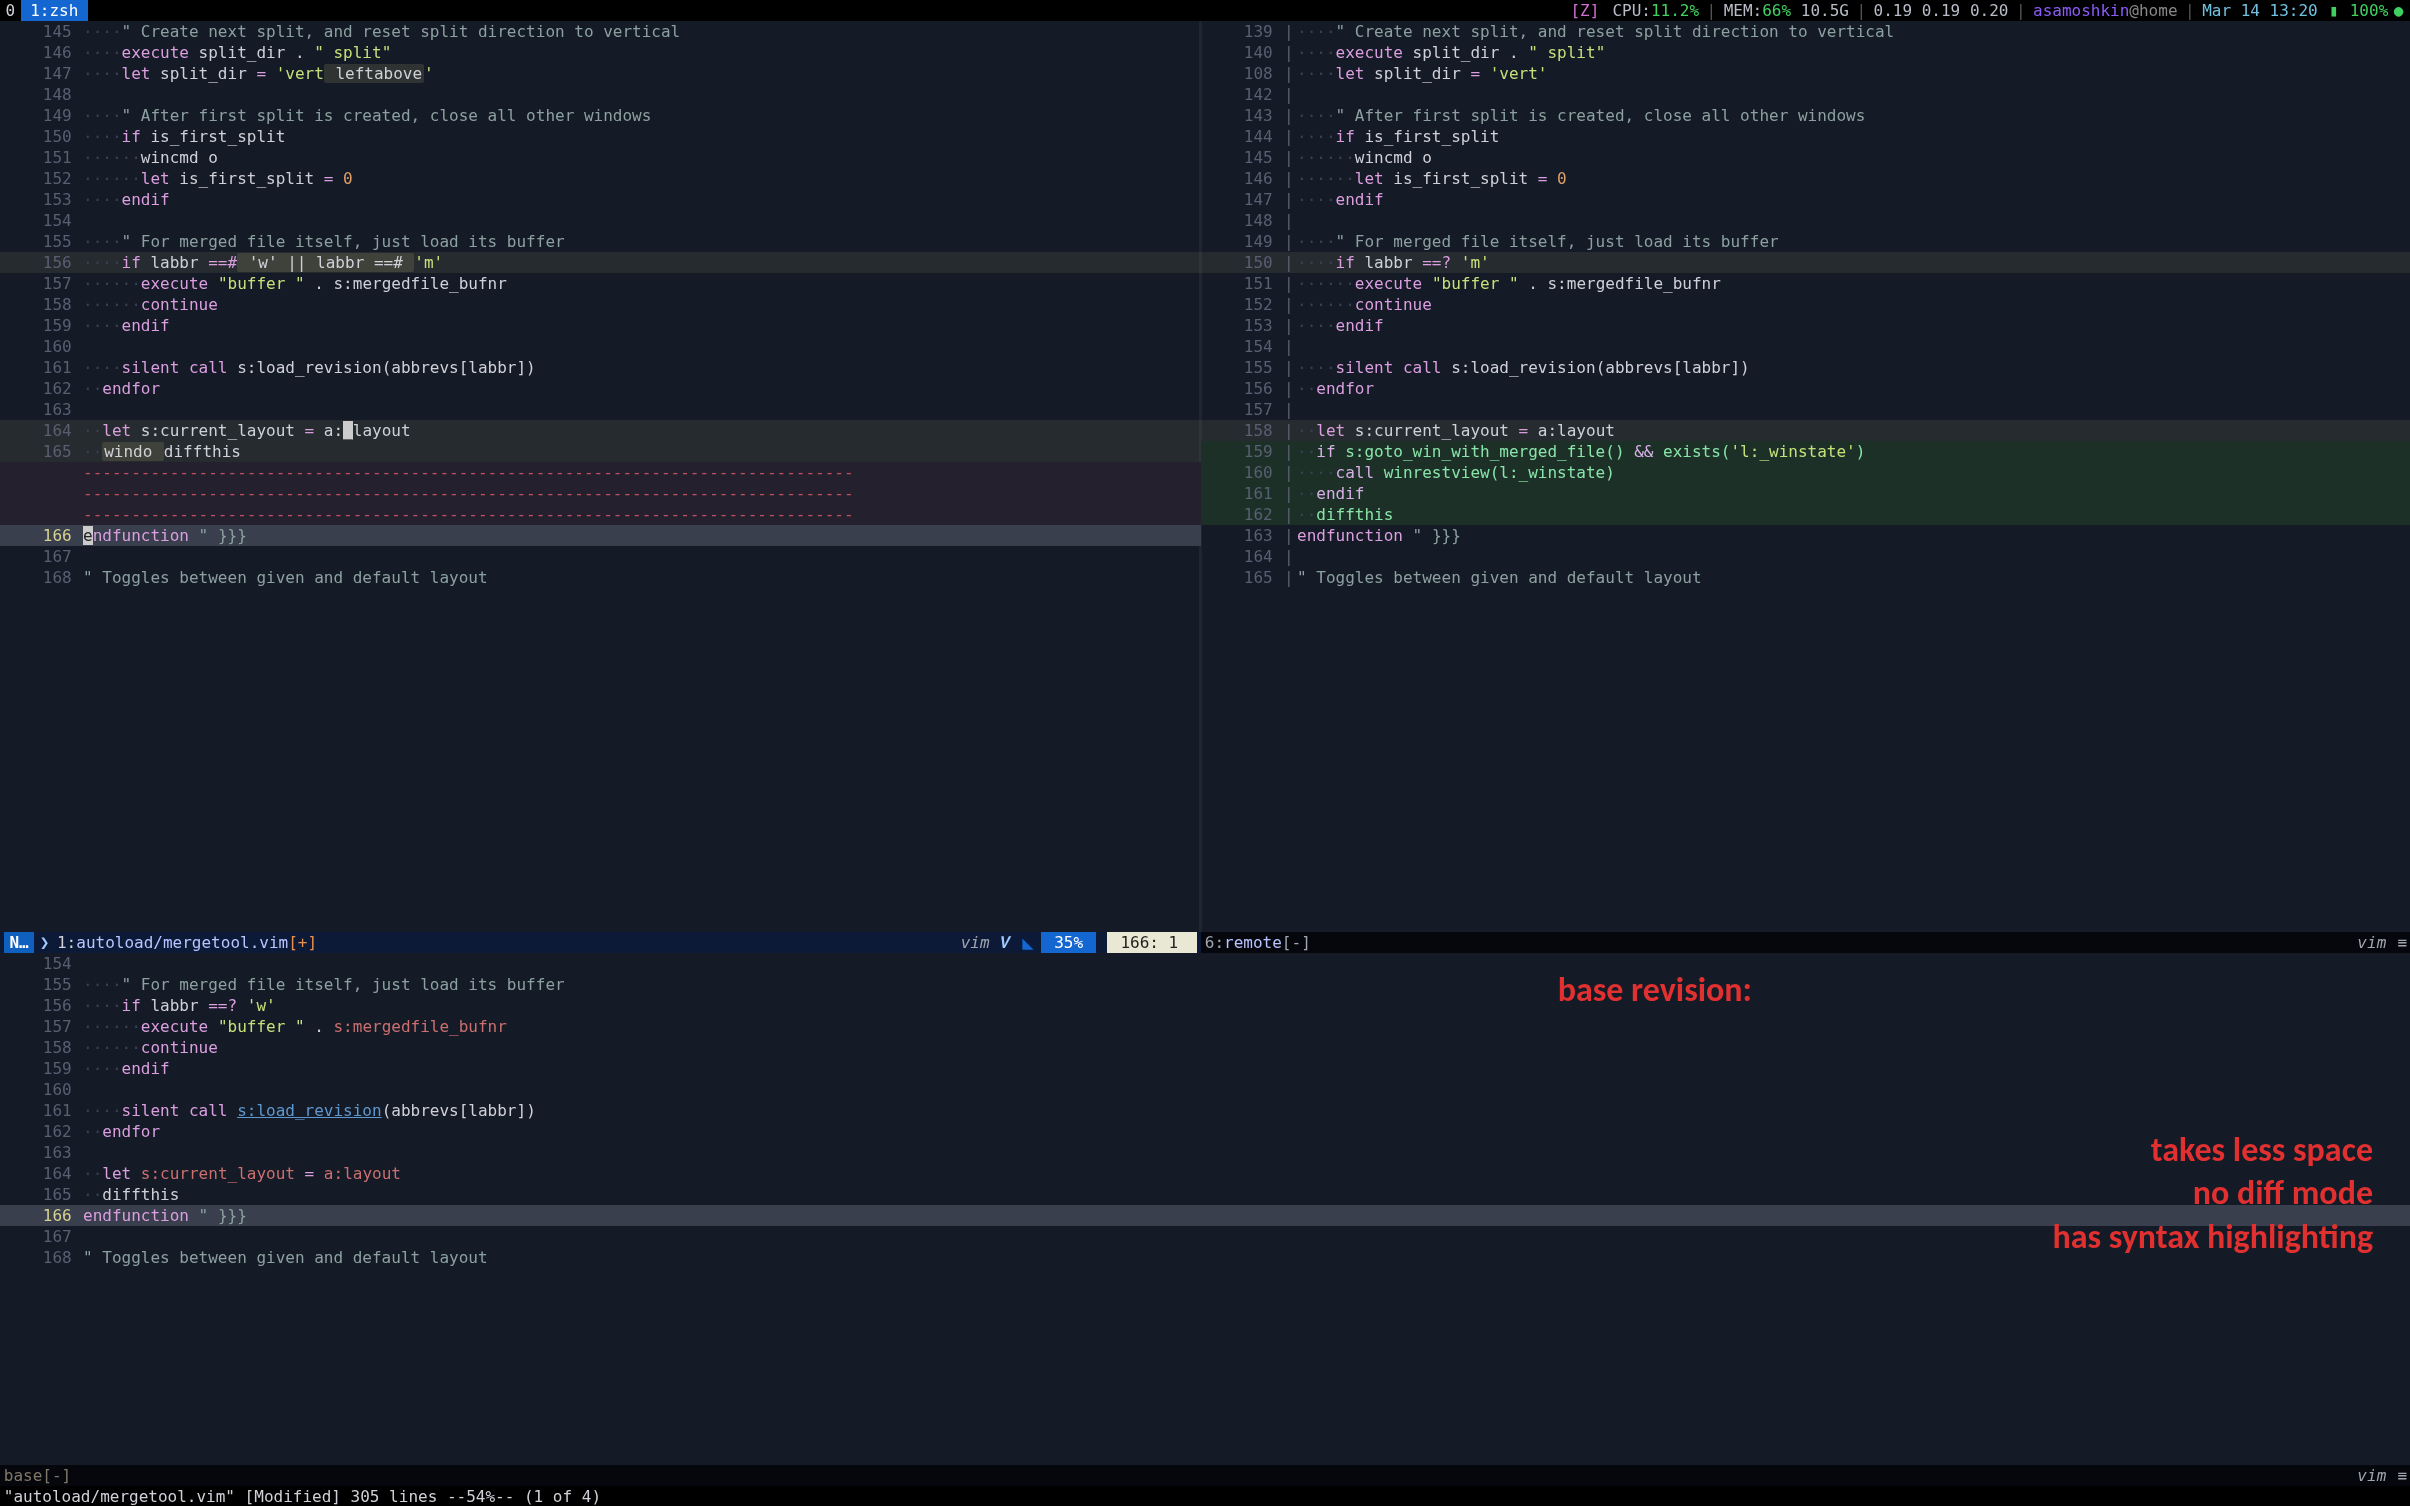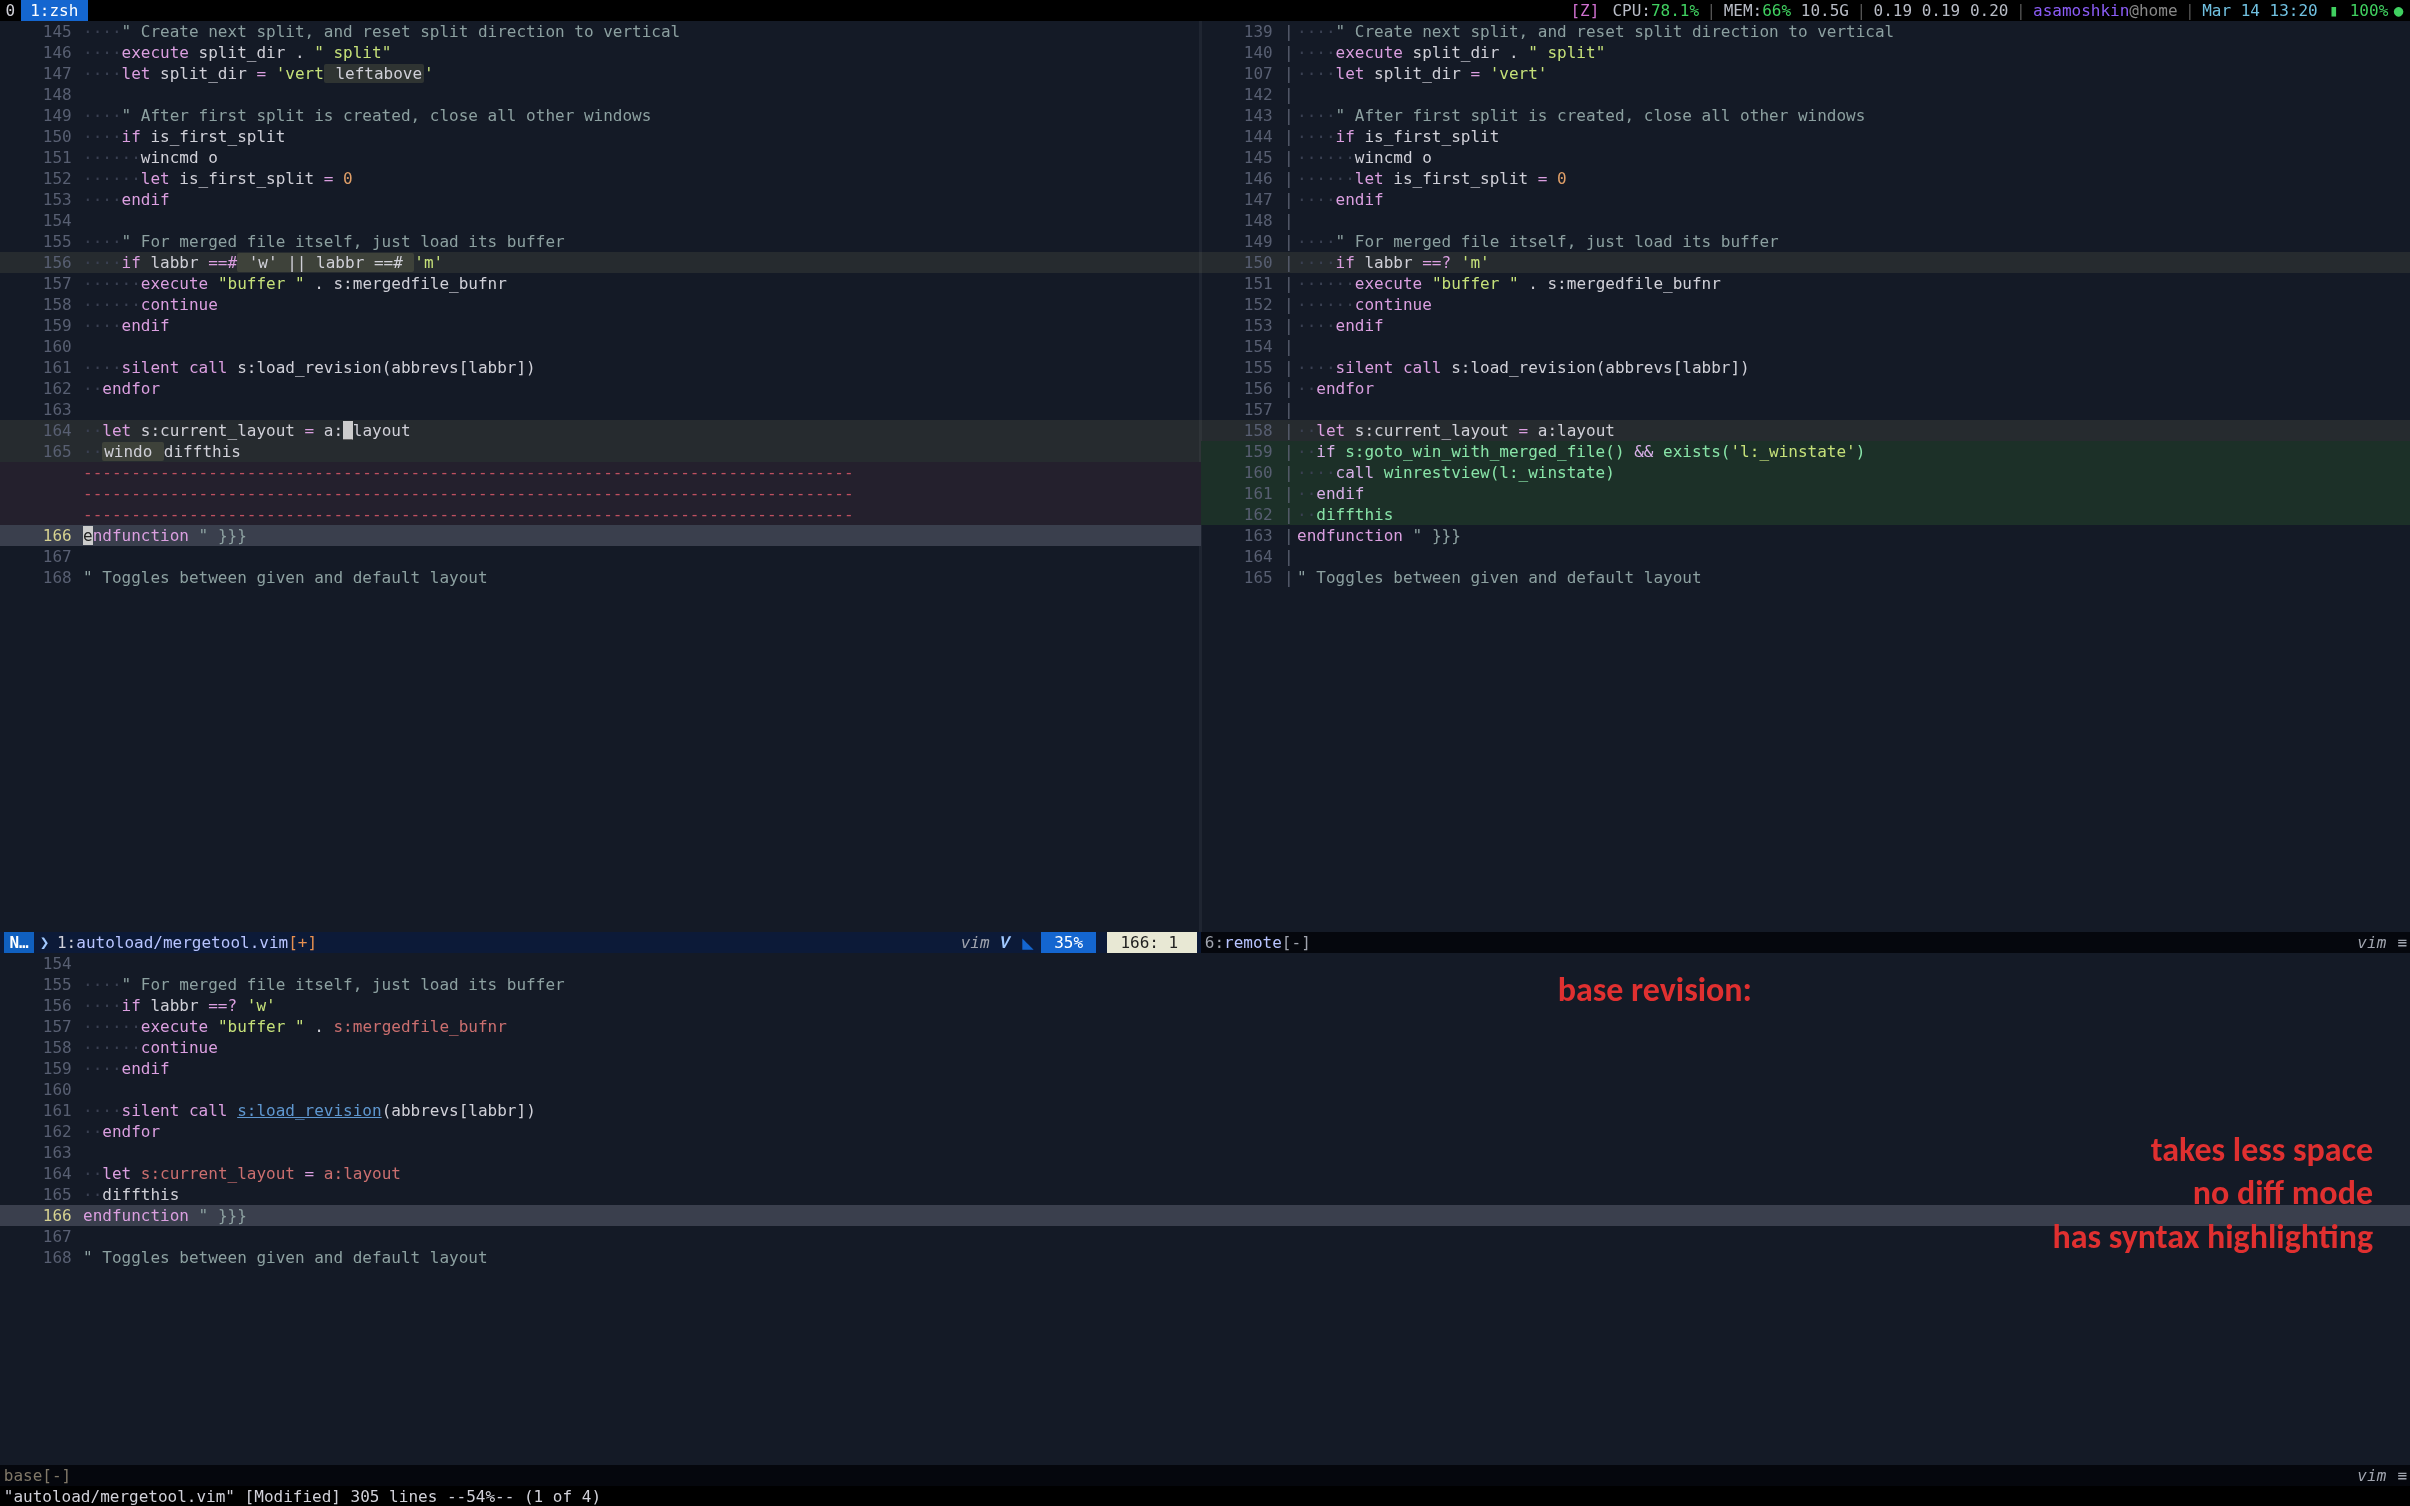--- a/index.html
+++ b/index.html
@@ -117,21 +117,21 @@
 <div class="screen">
 
   <div class="tmux">
     <div class="tmux-left">
       <span class="sess">0</span>
       <span class="window">1:zsh</span>
     </div>
     <span class="spacer"></span>
     <span class="z">[Z]</span>
     <span class="seg">
-      <span>CPU:</span><span class="green">78.1%</span>
+      <span>CPU:</span><span class="green">11.2%</span>
     </span>
     <span class="sep">|</span>
     <span class="seg">
       <span>MEM:</span><span class="green">66%</span>
       <span>10.5G</span>
     </span>
     <span class="sep">|</span>
     <span class="seg">0.19 0.19 0.20</span>
     <span class="sep">|</span>
     <span class="seg">
@@ -190,21 +190,21 @@
           <span class="percent-seg">35%</span>
           <span class="pos-seg">166:   1</span>
         </span>
       </div>
     </div>
 
     <div class="pane pane-tr">
       <div class="code" id="code-tr">
           <div class="line"><span class="gutter">139</span><span style="color: rgb(90, 96, 112); width: 13px; flex: 0 0 auto;">|</span><span class="content"><span class="ws">····</span><span class="com">" Create next split, and reset split direction to vertical</span></span></div>
           <div class="line"><span class="gutter">140</span><span style="color: rgb(90, 96, 112); width: 13px; flex: 0 0 auto;">|</span><span class="content"><span class="ws">····</span><span class="kw">execute</span><span class="normal"> split_dir . </span><span class="str">" split"</span></span></div>
-          <div class="line"><span class="gutter">107</span><span style="color: rgb(90, 96, 112); width: 13px; flex: 0 0 auto;">|</span><span class="content"><span class="ws">····</span><span class="kw">let</span><span class="normal"> split_dir </span><span class="kw">=</span><span class="normal"> </span><span class="str">'vert'</span></span></div>
+          <div class="line"><span class="gutter">108</span><span style="color: rgb(90, 96, 112); width: 13px; flex: 0 0 auto;">|</span><span class="content"><span class="ws">····</span><span class="kw">let</span><span class="normal"> split_dir </span><span class="kw">=</span><span class="normal"> </span><span class="str">'vert'</span></span></div>
           <div class="line"><span class="gutter">142</span><span style="color: rgb(90, 96, 112); width: 13px; flex: 0 0 auto;">|</span><span class="content"></span></div>
           <div class="line"><span class="gutter">143</span><span style="color: rgb(90, 96, 112); width: 13px; flex: 0 0 auto;">|</span><span class="content"><span class="ws">····</span><span class="com">" After first split is created, close all other windows</span></span></div>
           <div class="line"><span class="gutter">144</span><span style="color: rgb(90, 96, 112); width: 13px; flex: 0 0 auto;">|</span><span class="content"><span class="ws">····</span><span class="kw">if</span><span class="normal"> is_first_split</span></span></div>
           <div class="line"><span class="gutter">145</span><span style="color: rgb(90, 96, 112); width: 13px; flex: 0 0 auto;">|</span><span class="content"><span class="ws">······</span><span class="normal">wincmd o</span></span></div>
           <div class="line"><span class="gutter">146</span><span style="color: rgb(90, 96, 112); width: 13px; flex: 0 0 auto;">|</span><span class="content"><span class="ws">······</span><span class="kw">let</span><span class="normal"> is_first_split </span><span class="kw">=</span><span class="normal"> </span><span class="num">0</span></span></div>
           <div class="line"><span class="gutter">147</span><span style="color: rgb(90, 96, 112); width: 13px; flex: 0 0 auto;">|</span><span class="content"><span class="ws">····</span><span class="kw">endif</span></span></div>
           <div class="line"><span class="gutter">148</span><span style="color: rgb(90, 96, 112); width: 13px; flex: 0 0 auto;">|</span><span class="content"></span></div>
           <div class="line"><span class="gutter">149</span><span style="color: rgb(90, 96, 112); width: 13px; flex: 0 0 auto;">|</span><span class="content"><span class="ws">····</span><span class="com">" For merged file itself, just load its buffer</span></span></div>
           <div class="line" style="background: rgba(120, 120, 90, 0.18);"><span class="gutter">150</span><span style="color: rgb(90, 96, 112); width: 13px; flex: 0 0 auto;">|</span><span class="content"><span class="ws">····</span><span class="kw">if</span><span class="normal"> labbr </span><span class="kw">==?</span><span class="normal"> </span><span class="str">'m'</span></span></div>
           <div class="line"><span class="gutter">151</span><span style="color: rgb(90, 96, 112); width: 13px; flex: 0 0 auto;">|</span><span class="content"><span class="ws">······</span><span class="kw">execute</span><span class="normal"> </span><span class="str">"buffer "</span><span class="normal"> . s:mergedfile_bufnr</span></span></div>

